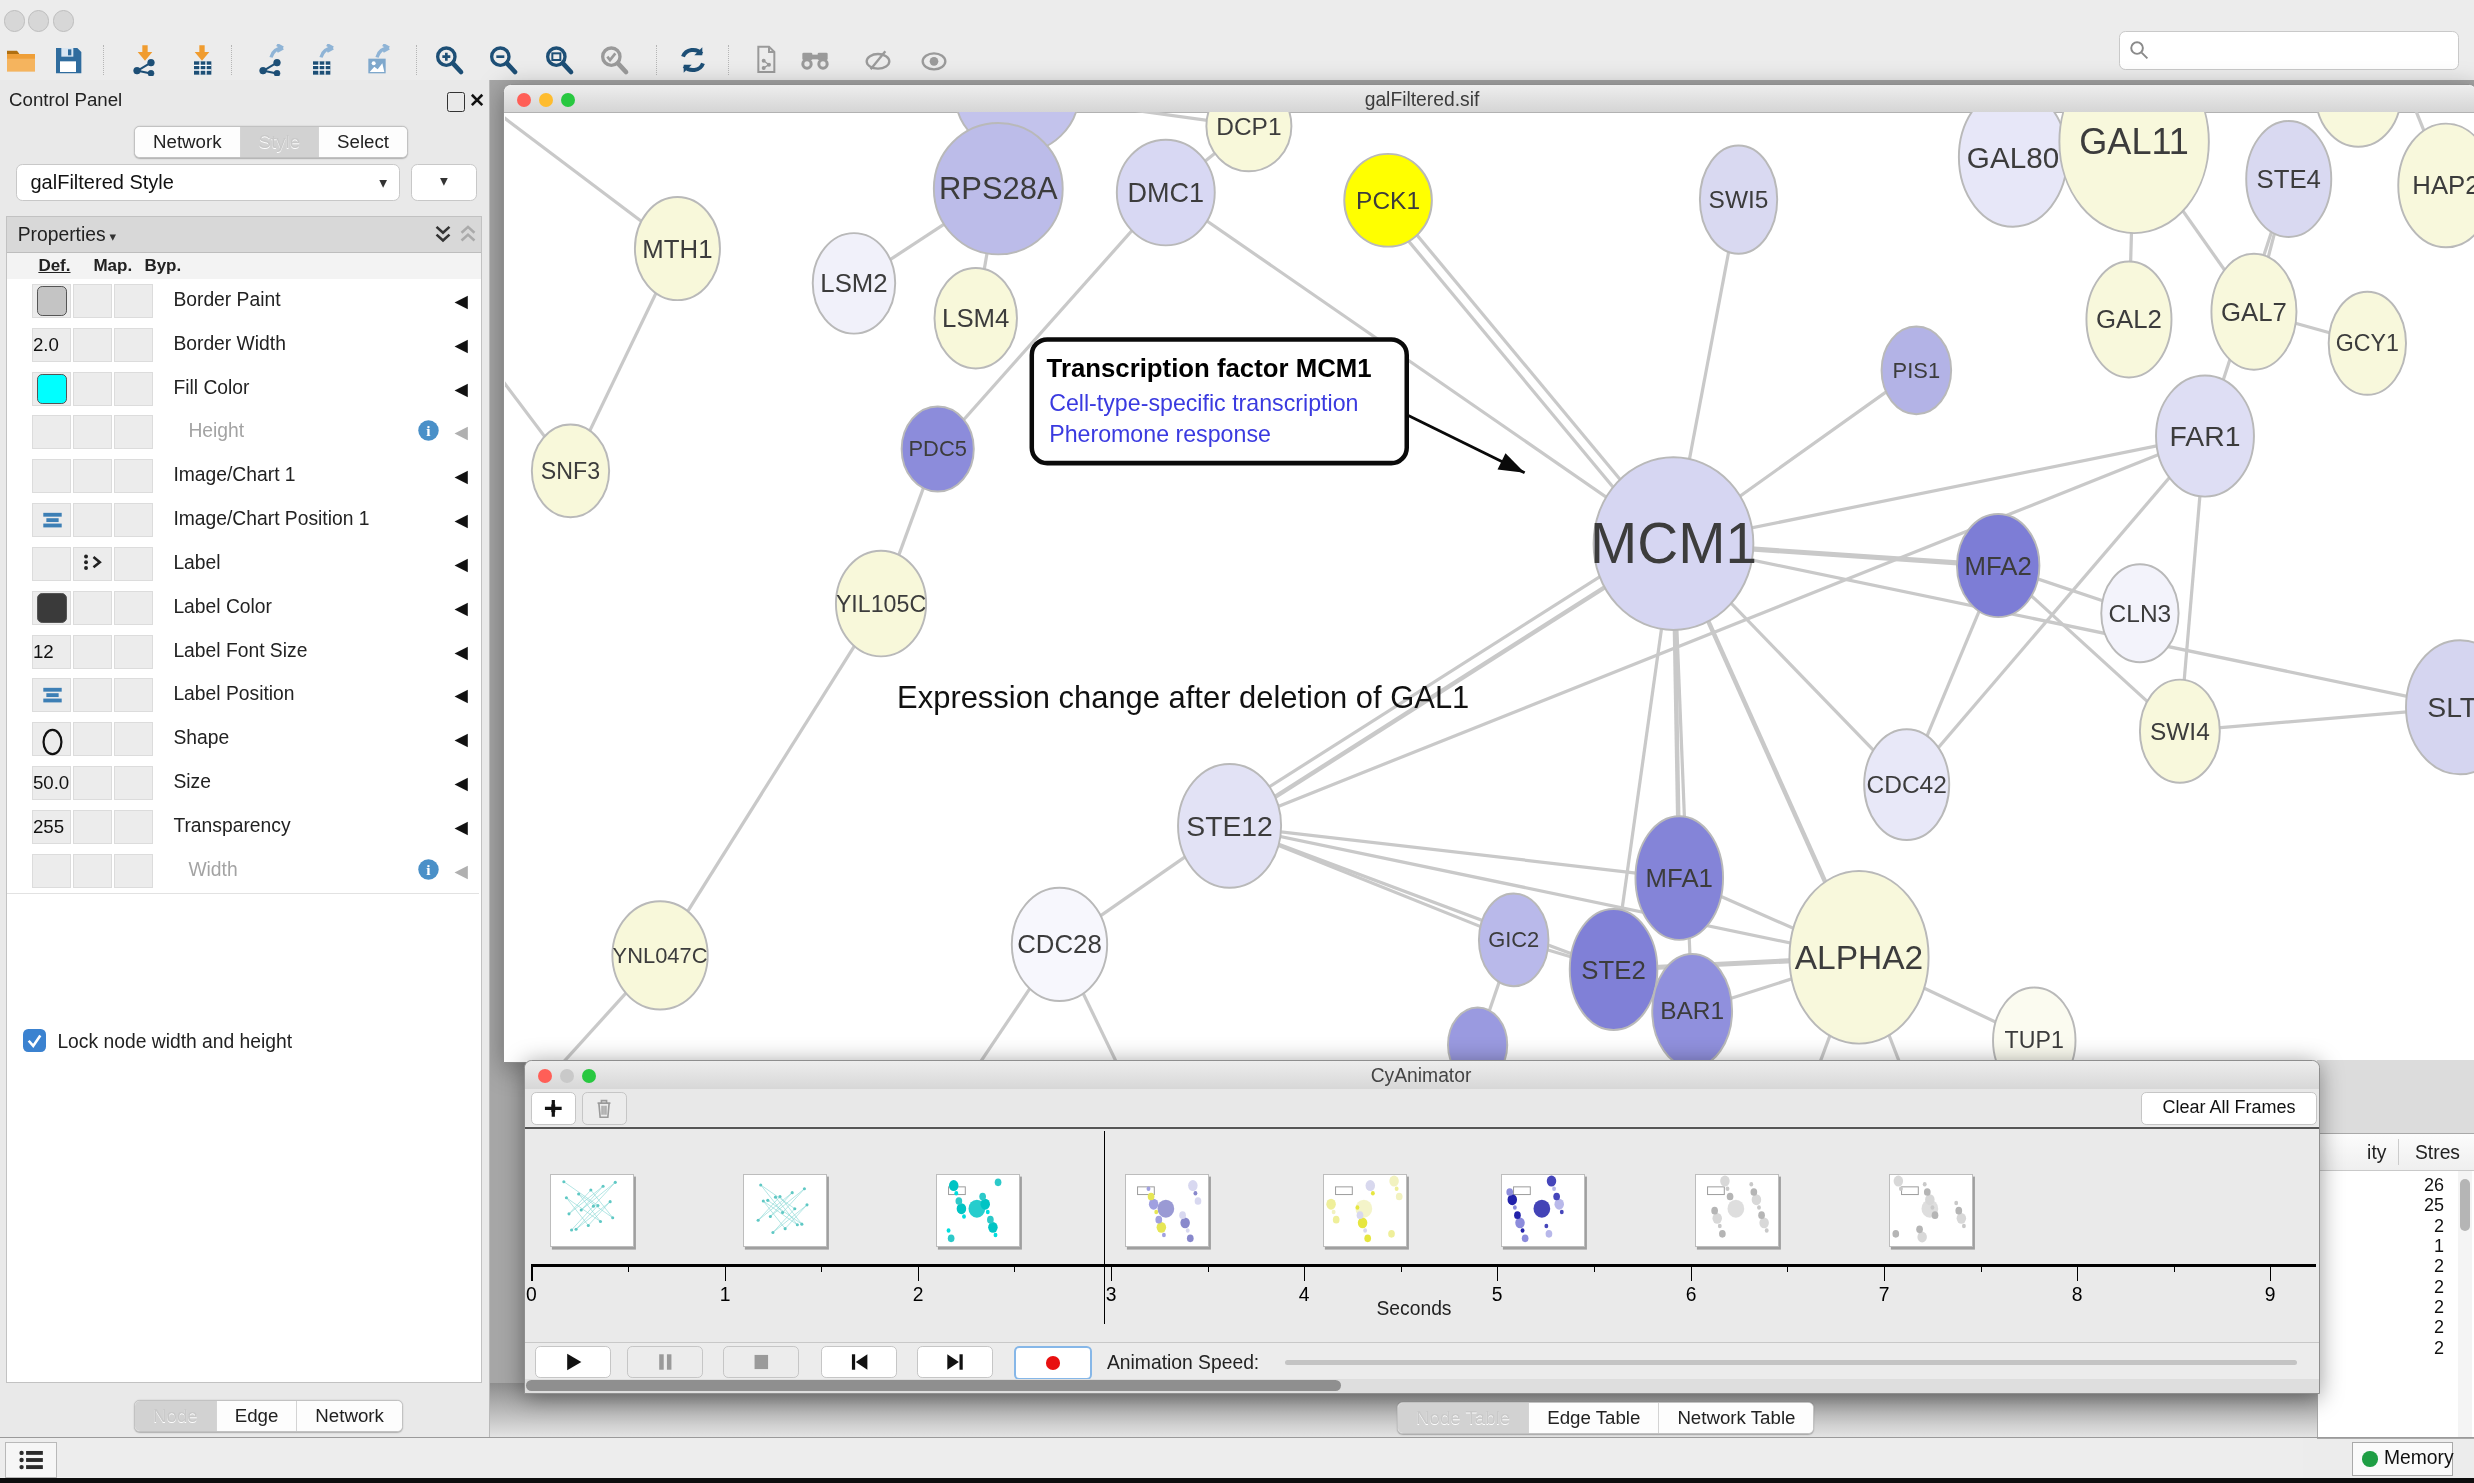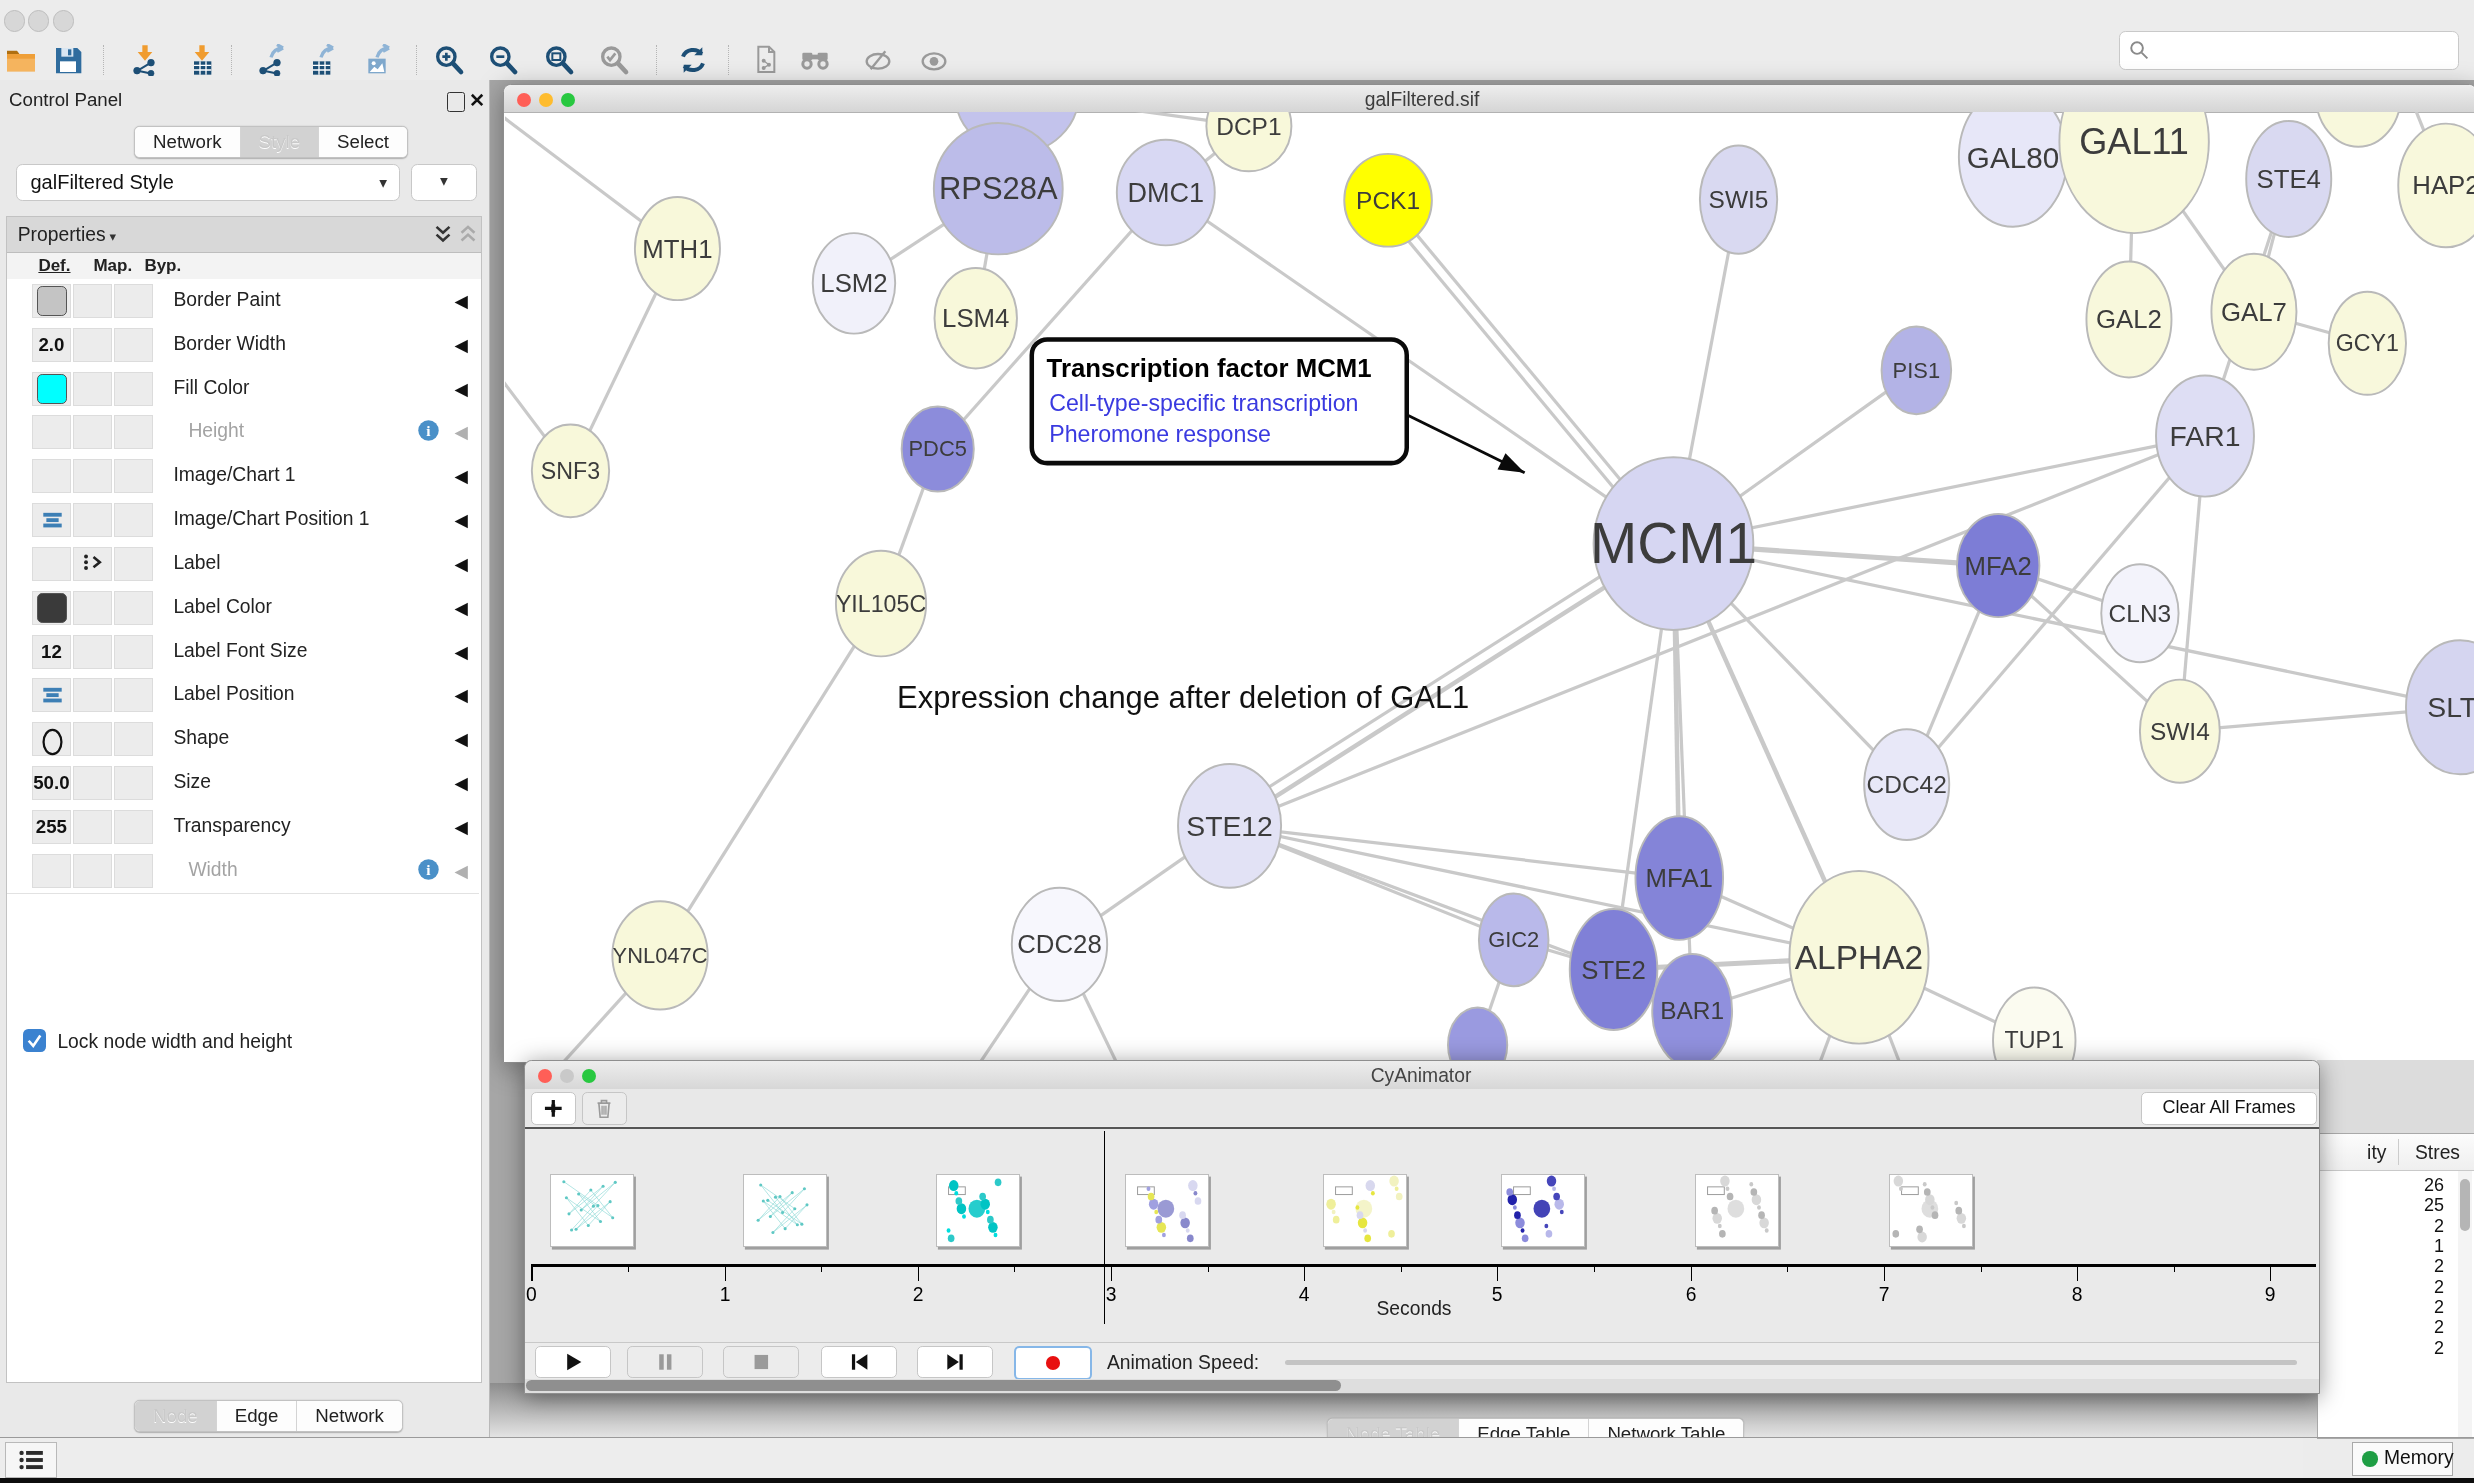--- a/index.html
+++ b/index.html
@@ -35,35 +35,35 @@
   #props-header .lbl{position:absolute;left:10.3px;top:7px;font-size:19.3px;color:#222;}
   #props-header .caret{position:absolute;left:102px;top:11.6px;font-size:13px;color:#333;}
   .chev{position:absolute;top:6.4px;width:22px;height:22px;}
   #props-colhdr{left:0;top:36px;width:100%;height:26px;background:#f3f3f3;}
   .colhdr{position:absolute;top:2.6px;font-size:17px;font-weight:bold;color:#222;}
   #props-rows{left:0;top:62px;width:100%;}
   .prow{position:absolute;left:0;width:472px;height:44px;border-bottom:0.6px solid #e2e2e2;background:#fff;}
   .pcell{position:absolute;top:5.2px;width:37px;height:32px;background:#ececec;border:0.6px solid #dcdcdc;}
   .pcell.c0{left:24.5px;} .pcell.c1{left:66px;} .pcell.c2{left:107px;}
   .swatch{position:absolute;left:3.9px;top:1.3px;width:28px;height:28px;border:1.3px solid #555;border-radius:5.2px;}
-  .defnum{position:absolute;width:100%;text-align:center;top:5.2px;font-size:18.7px;font-weight:bold;color:#111;}
+  .defnum{position:absolute;width:100%;top:5.2px;font-size:18.7px;font-weight:normal;color:#111;}
   .plabel{position:absolute;left:166px;top:10.3px;font-size:19.3px;color:#222;}
   .plabel.disabled{color:#a3a3a3;margin-left:15px;}
   .parrow{position:absolute;left:447px;top:11.6px;font-size:17.4px;color:#111;}
   .parrow.disabled{color:#b0b0b0;}
   .pinfo{position:absolute;left:410px;top:9px;width:23px;height:23px;}
   .picon{position:absolute;left:7.7px;top:5.2px;width:23px;height:23px;}
   #lock-row{left:0;top:806px;width:100%;height:39px;}
   #lock-check{position:absolute;left:15.5px;top:6.4px;width:23px;height:23px;background:#3b82d0;border-radius:5.2px;}
   #lock-label{position:absolute;left:50px;top:7.7px;font-size:19.3px;color:#222;}
   #cp-bottom-tabs{left:134px;top:1320px;}
   
   #desk{left:489px;top:80px;width:1986px;height:1357px;background:#a6a6a6;}
   #tab-band{left:489px;top:1383px;width:1986px;height:54px;background:linear-gradient(#8d8d8d,#e3e3e3);}
-  #table-tabs{left:1327px;top:1402px;margin-top:16px;}
+  #table-tabs{left:1397px;top:1402px;}
   
   #net-window{left:503px;top:84px;width:1972px;height:977px;background:#fff;border:0.6px solid #8e8e8e;border-radius:7.7px 7.7px 0 0;box-shadow:0 5.2px 26px rgba(0,0,0,.35);}
   #net-titlebar{left:0;top:0;width:100%;height:27px;background:linear-gradient(#eeeeee,#d5d5d5);border-bottom:0.6px solid #b2b2b2;border-radius:7.7px 7.7px 0 0;}
   #net-title{left:918px;top:3.9px;transform:translateX(-50%);font-size:19.3px;color:#3c3c3c;}
   #net-canvas{left:0.6px;top:27px;}
   
   #anim-window{left:524px;top:1060px;width:1794px;height:332px;background:#ececec;border:0.6px solid #8e8e8e;border-radius:7.7px 7.7px 0 0;box-shadow:0 3.9px 23px rgba(0,0,0,.4);}
   #anim-titlebar{left:0;top:0;width:100%;height:28px;background:linear-gradient(#ededed,#d7d7d7);border-bottom:0.6px solid #b2b2b2;border-radius:7.7px 7.7px 0 0;}
   #anim-title{left:896px;top:3.9px;transform:translateX(-50%);font-size:19.3px;color:#444;}
   #anim-toolbar{left:0;top:28px;width:100%;height:37px;background:#e8e8e8;}

